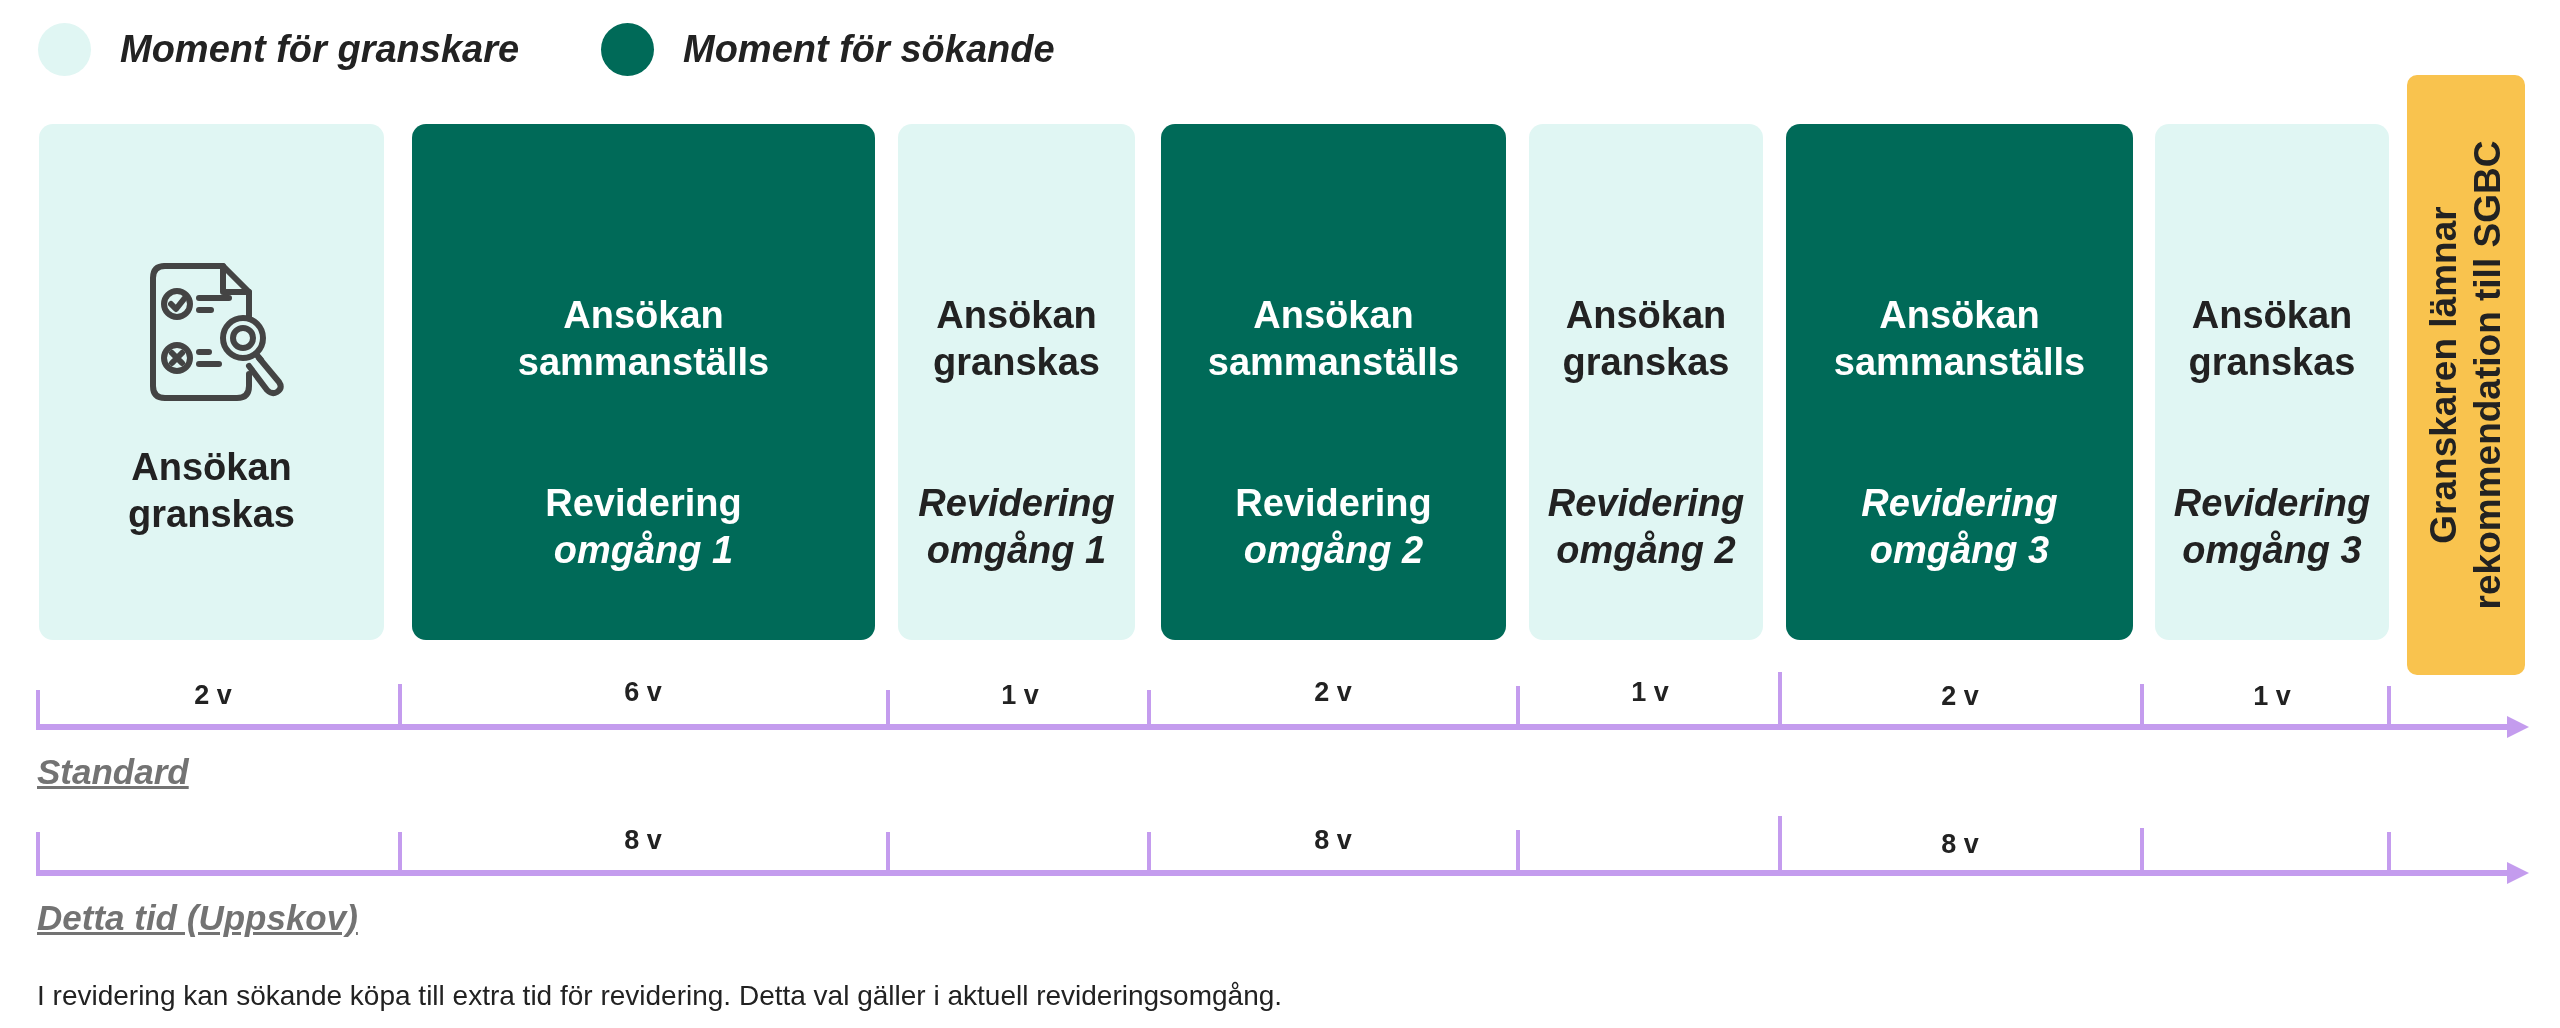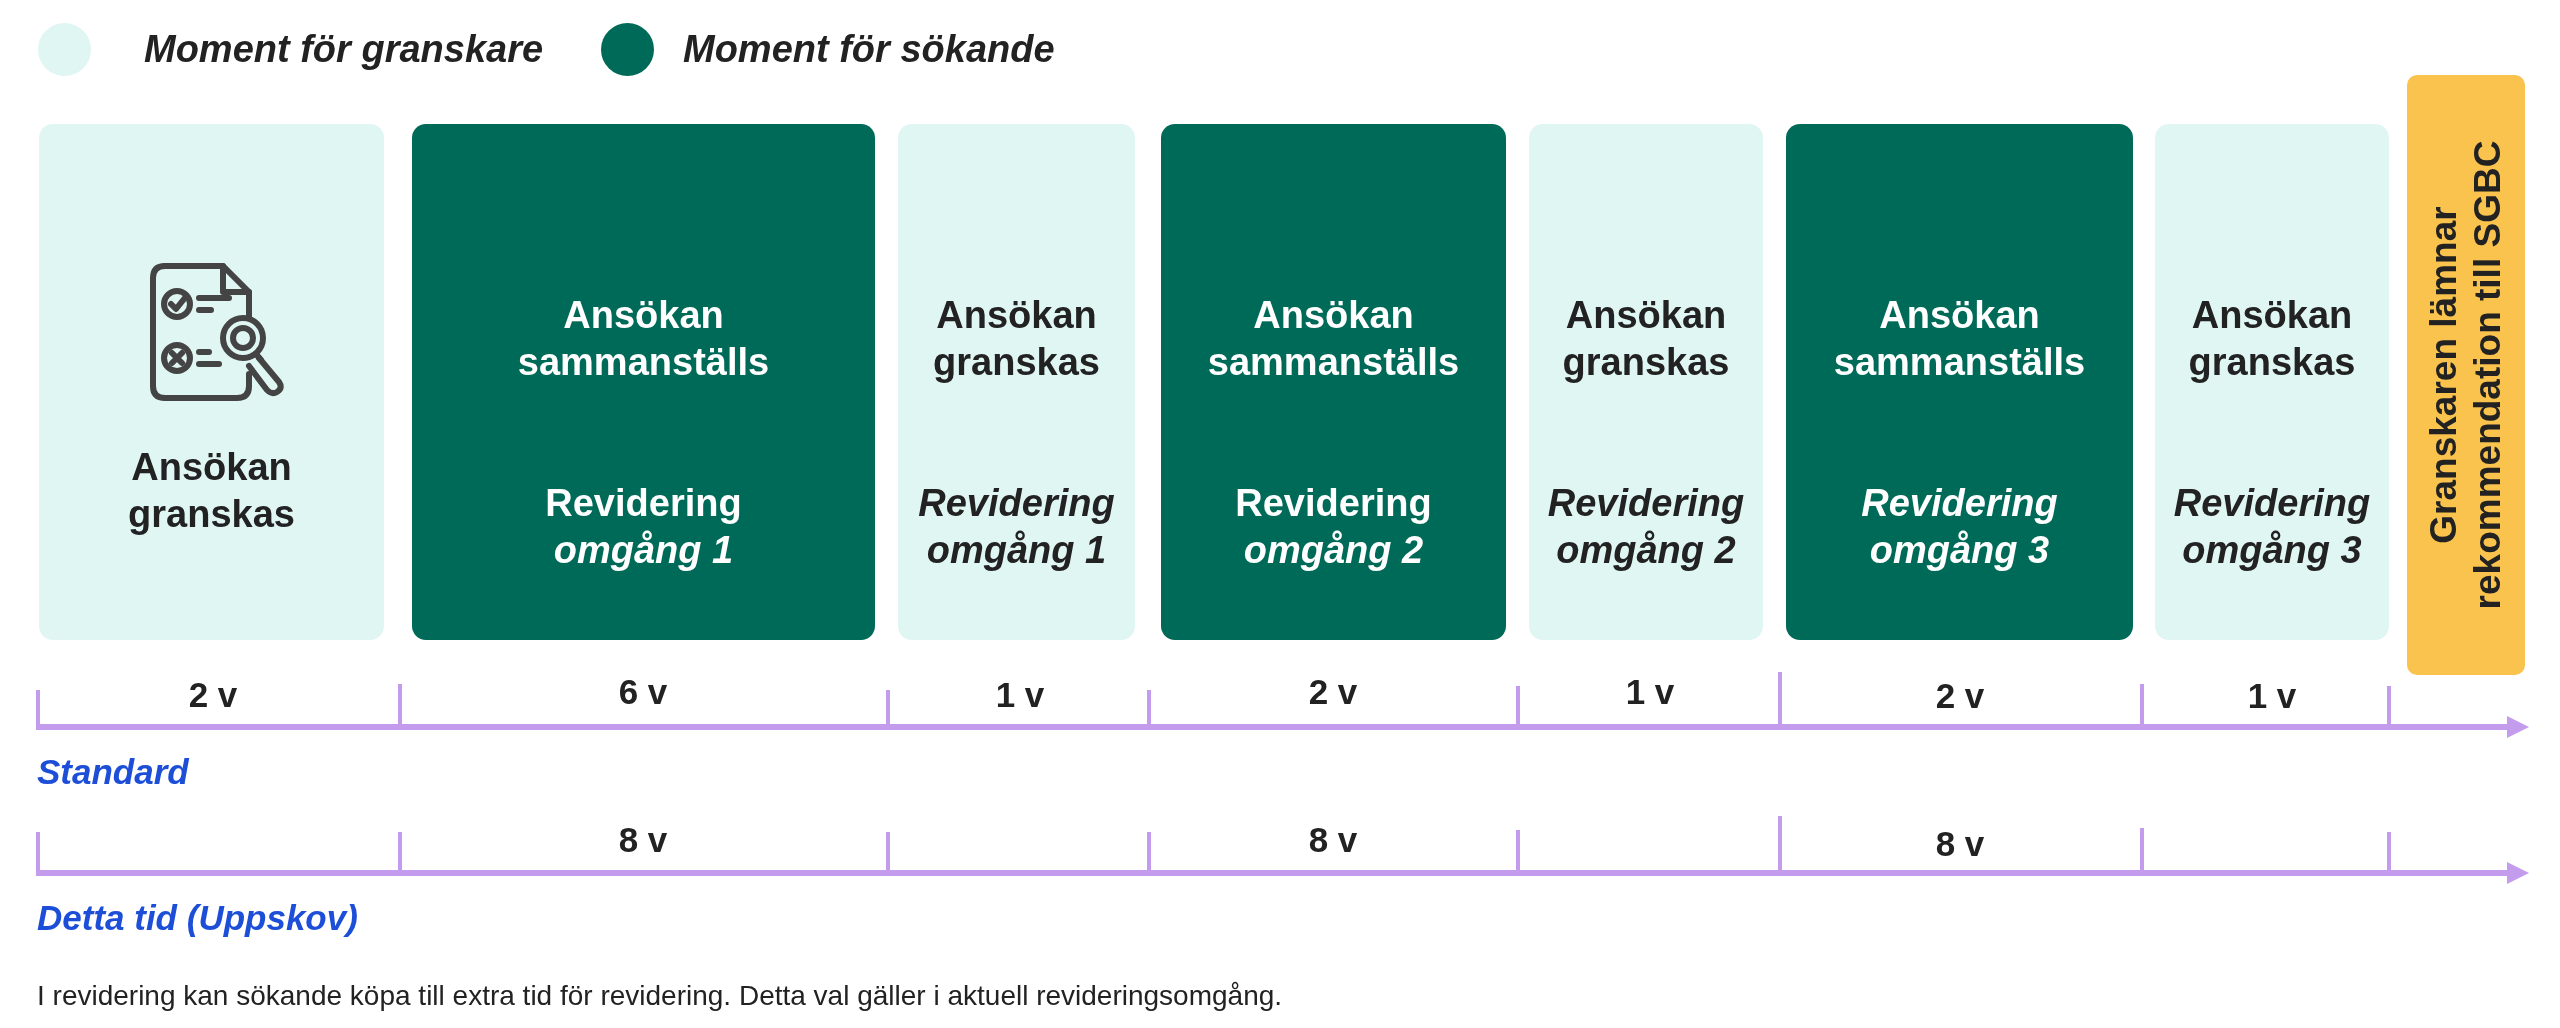--- a/index.html
+++ b/index.html
@@ -33,32 +33,32 @@
                 transform:translate(-50%,-50%) rotate(-90deg);
                 text-align:center; font-size:37px; font-weight:bold; line-height:44px;
                 color:#222222; white-space:nowrap; }
 
   
   .axis-line { position:absolute; height:6px; background:#C49CEE; }
   .arrow-head { position:absolute; width:0; height:0;
                 border-top:11px solid transparent; border-bottom:11px solid transparent;
                 border-left:22px solid #C49CEE; }
   .tick { position:absolute; width:4px; background:#C49CEE; }
-  .dur { position:absolute; font-size:35px; font-weight:bold; line-height:40px;
+  .dur { position:absolute; font-size:27px; font-weight:bold; line-height:40px;
          white-space:nowrap; color:#222222; transform:translateX(-50%); }
   .track-label { position:absolute; left:37px; font-size:35px; font-weight:bold; font-style:italic;
-                 line-height:40px; color:#1d4ed8; white-space:nowrap; }
+                 line-height:40px; color:#737373; white-space:nowrap;text-decoration:underline; }
   .footnote { position:absolute; left:37px; top:975px; font-size:28px; line-height:42px;
               color:#222222; white-space:nowrap; }
 </style>
 </head>
 <body>
 
 <div class="legend-dot" style="left:38px; background:#E0F6F3;"></div>
-<div class="legend-text" style="left:120px;margin-left:24px;">Moment för granskare</div>
+<div class="legend-text" style="left:120px;">Moment för granskare</div>
 <div class="legend-dot" style="left:601px; background:#006A58;"></div>
 <div class="legend-text" style="left:683px;">Moment för sökande</div>
 
 <div class="card light" style="left:39px; width:345px;">
   <svg class="doc-icon" viewBox="0 0 150 142" fill="none" stroke="#444444" stroke-width="6" stroke-linecap="round" stroke-linejoin="round">
     <path d="M20 4 H78 L104 30 V56"></path>
     <path d="M78 4 V30 H104"></path>
     <path d="M20 4 Q8 4 8 16 V124 Q8 136 20 136 H92 Q104 136 104 124 V112"></path>
     <circle cx="32" cy="42" r="13"></circle>
     <path d="M26 42 L31 47 L39 37"></path>

